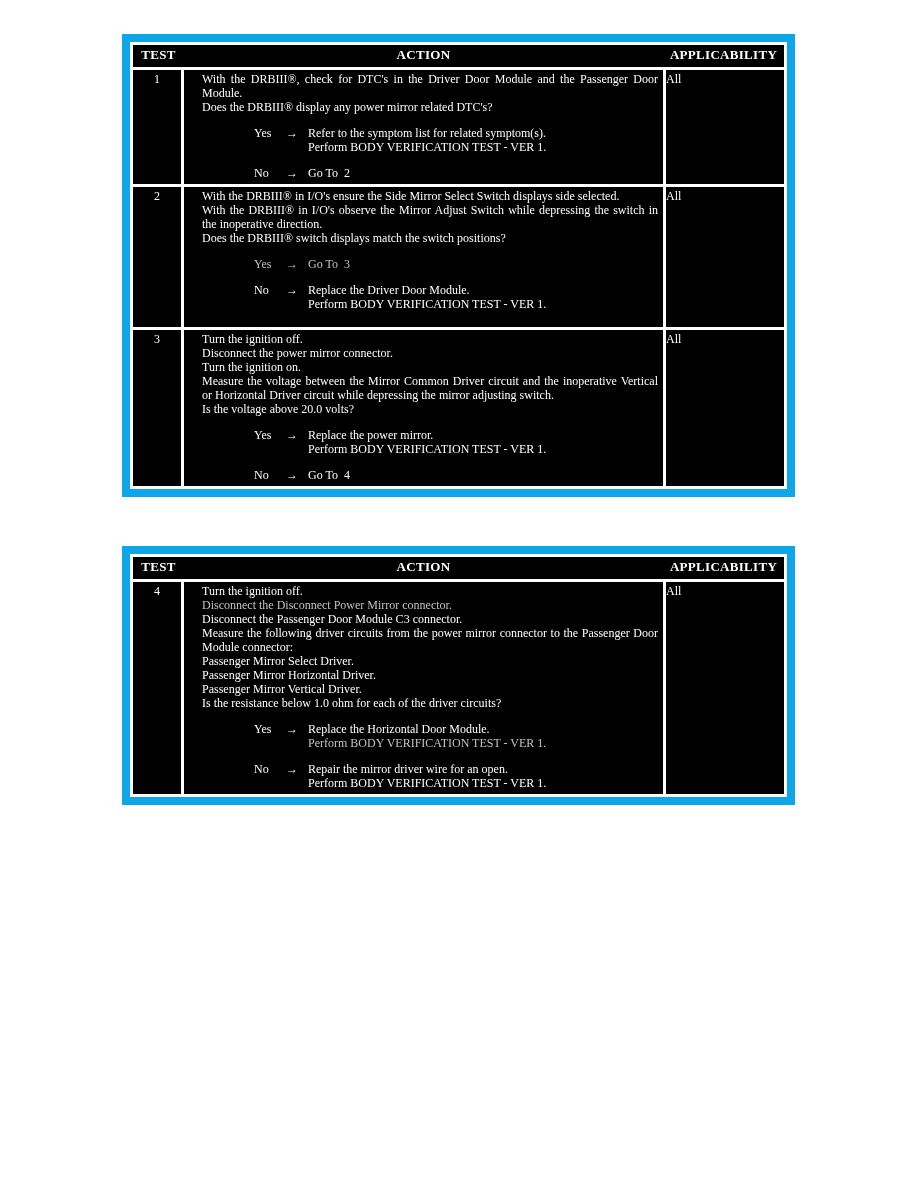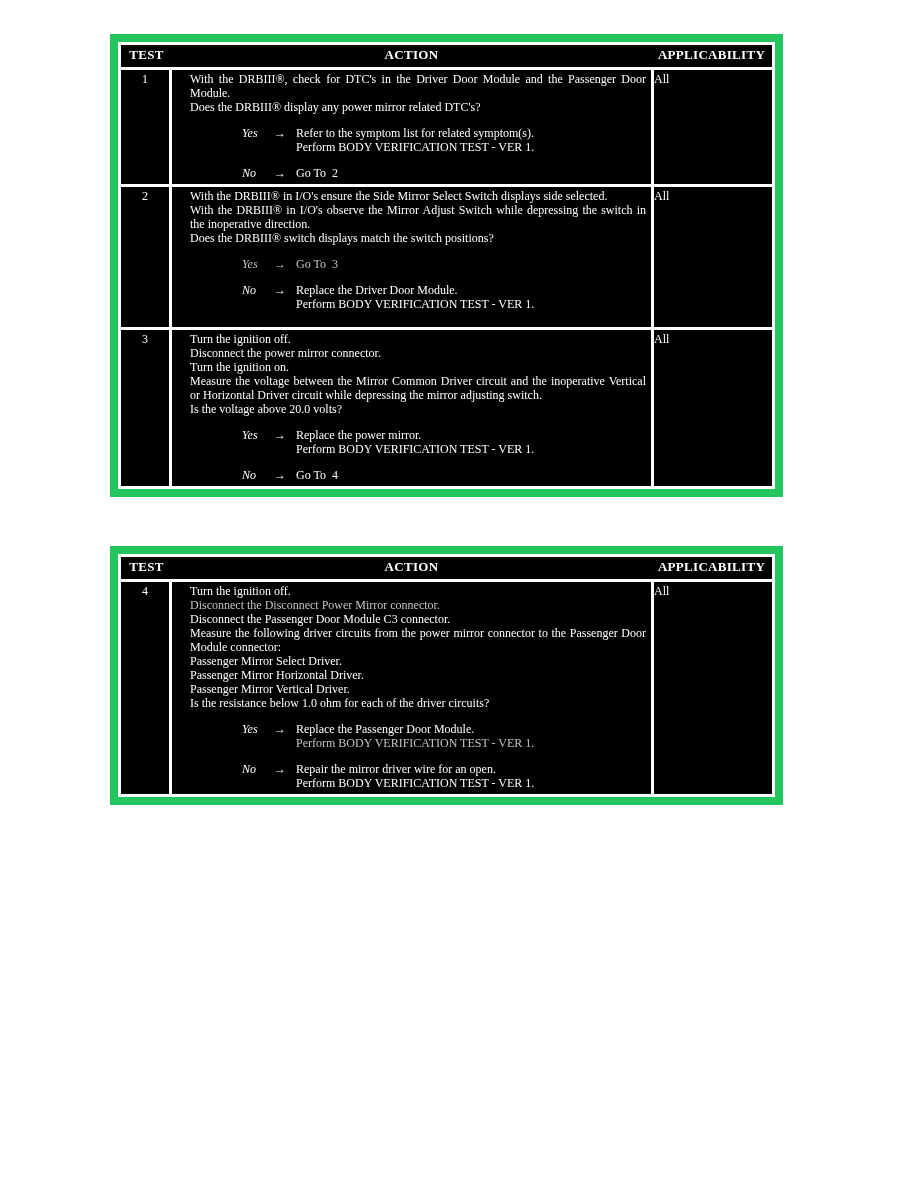--- a/index.html
+++ b/index.html
@@ -5,23 +5,23 @@
   * { margin: 0; padding: 0; box-sizing: border-box; }
   html, body { background: #ffffff; }
   body {
     width: 918px; height: 1188px;
     position: relative;
     font-family: "Liberation Serif", serif;
     color: #000;
   }
   .diag-table {
     position: absolute;
-    left: 110px;
+    left: 122px;
     width: 673px;
-    border: 8px solid #22c55e;
+    border: 8px solid #0ea5e9;
     background: #fef9c3;
   }
   #table1 { top: 34px; }
   #table2 { top: 546px; }
   table {
     width: 100%;
     border-collapse: separate;
     border-spacing: 3px;
     background: #ffffff;
   }
@@ -43,21 +43,21 @@
   td { font-size: 12px; line-height: 14px; }
   .c-test  { width: 48px;  text-align: center; padding-top: 2px; }
   .c-appl  { width: 118px; padding-top: 2px; }
   .c-action { padding: 2px 5px 4px 18px; margin-top: 34px; }
   .row-h1 { height: 112px; }
   .row-h2 { height: 140px; }
   .row-h3 { height: 154px; }
   .row-h4 { height: 210px; }
   .para { text-align: justify; }
   .yn { display: flex; margin-top: 12px; padding-left: 52px; }
-  .yn-label { width: 32px; flex: none; font-style: italic; }
+  .yn-label { width: 32px; flex: none; }
   .yn-arrow { width: 22px; flex: none; }
   .yn-results { flex: 1; }
   .faded { color: #c4c4c4; }
 </style>
 </head>
 <body>
 
 <div class="diag-table" id="table1">
   <table>
     <tbody>
@@ -171,21 +171,21 @@
         <div class="para">Disconnect the Passenger Door Module C3 connector.</div>
         <div class="para">Measure the following driver circuits from the power mirror connector to the Passenger Door Module connector:</div>
         <div class="para">Passenger Mirror Select Driver.</div>
         <div class="para">Passenger Mirror Horizontal Driver.</div>
         <div class="para">Passenger Mirror Vertical Driver.</div>
         <div class="para">Is the resistance below 1.0 ohm for each of the driver circuits?</div>
         <div class="yn">
           <span class="yn-label">Yes</span>
           <span class="yn-arrow">→</span>
           <span class="yn-results">
-            <div>Replace the Passenger Door Module.</div>
+            <div>Replace the Horizontal Door Module.</div>
             <div class="faded">Perform BODY VERIFICATION TEST - VER 1.</div>
           </span>
         </div>
         <div class="yn">
           <span class="yn-label">No</span>
           <span class="yn-arrow">→</span>
           <span class="yn-results">
             <div>Repair the mirror driver wire for an open.</div>
             <div>Perform BODY VERIFICATION TEST - VER 1.</div>
           </span>

